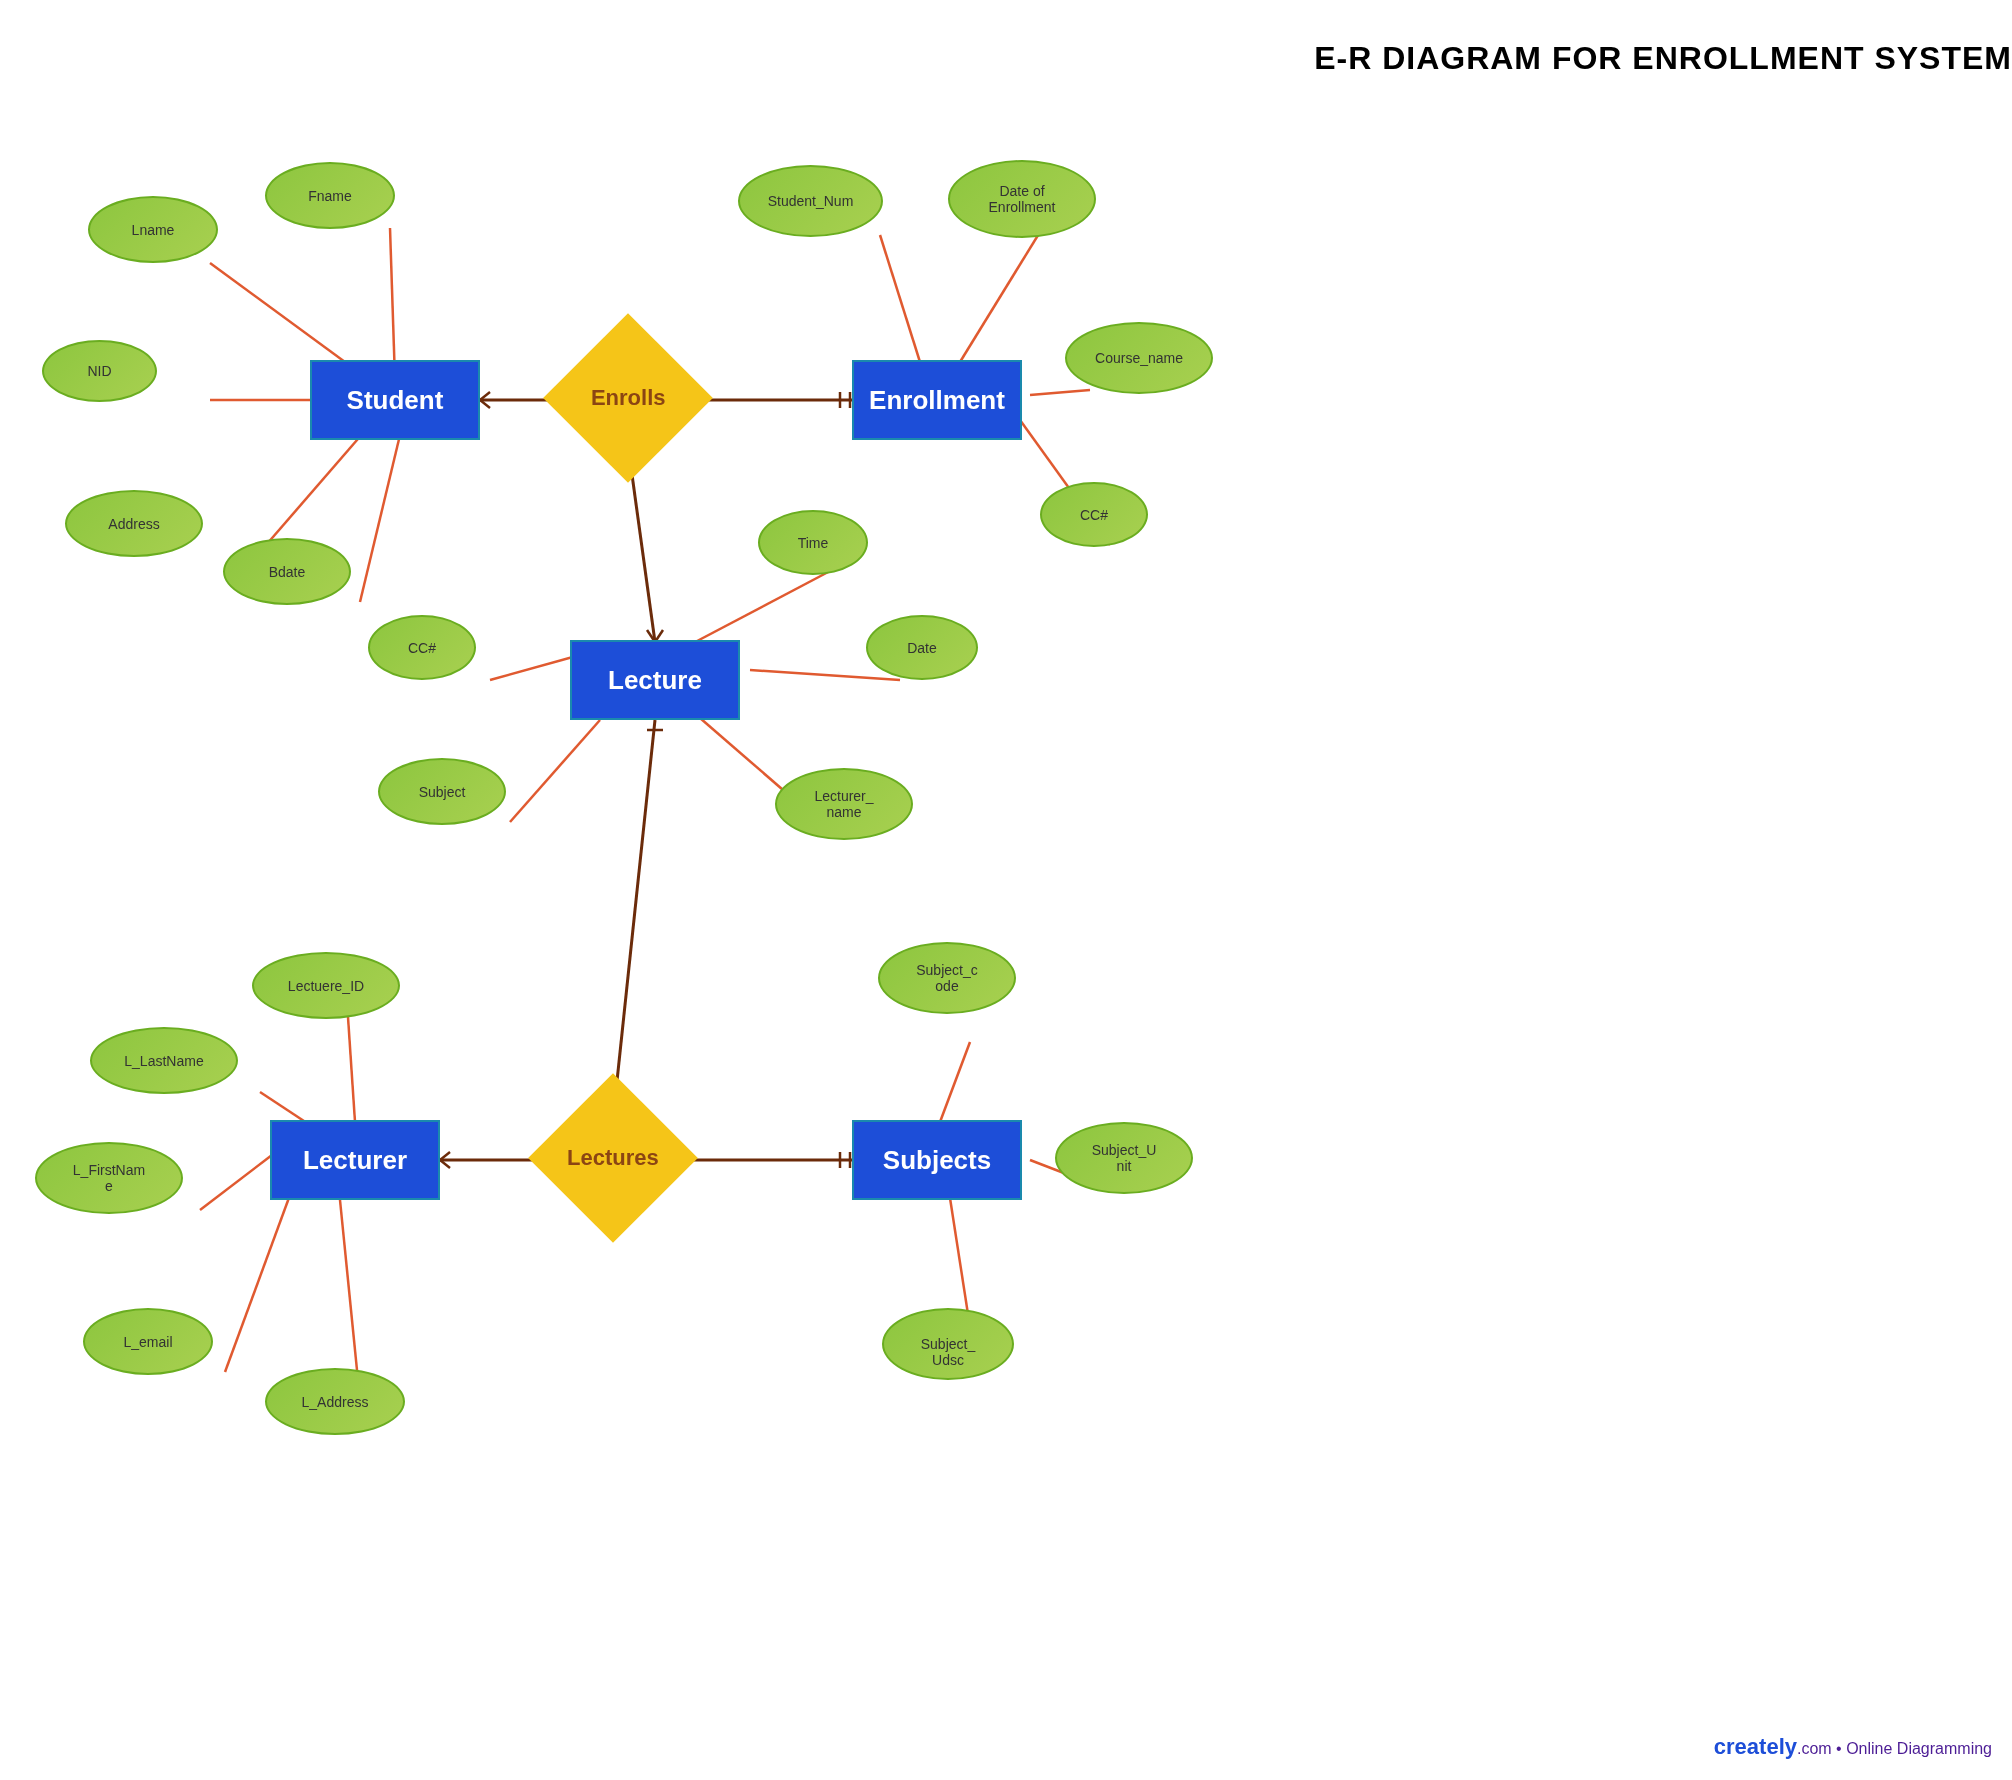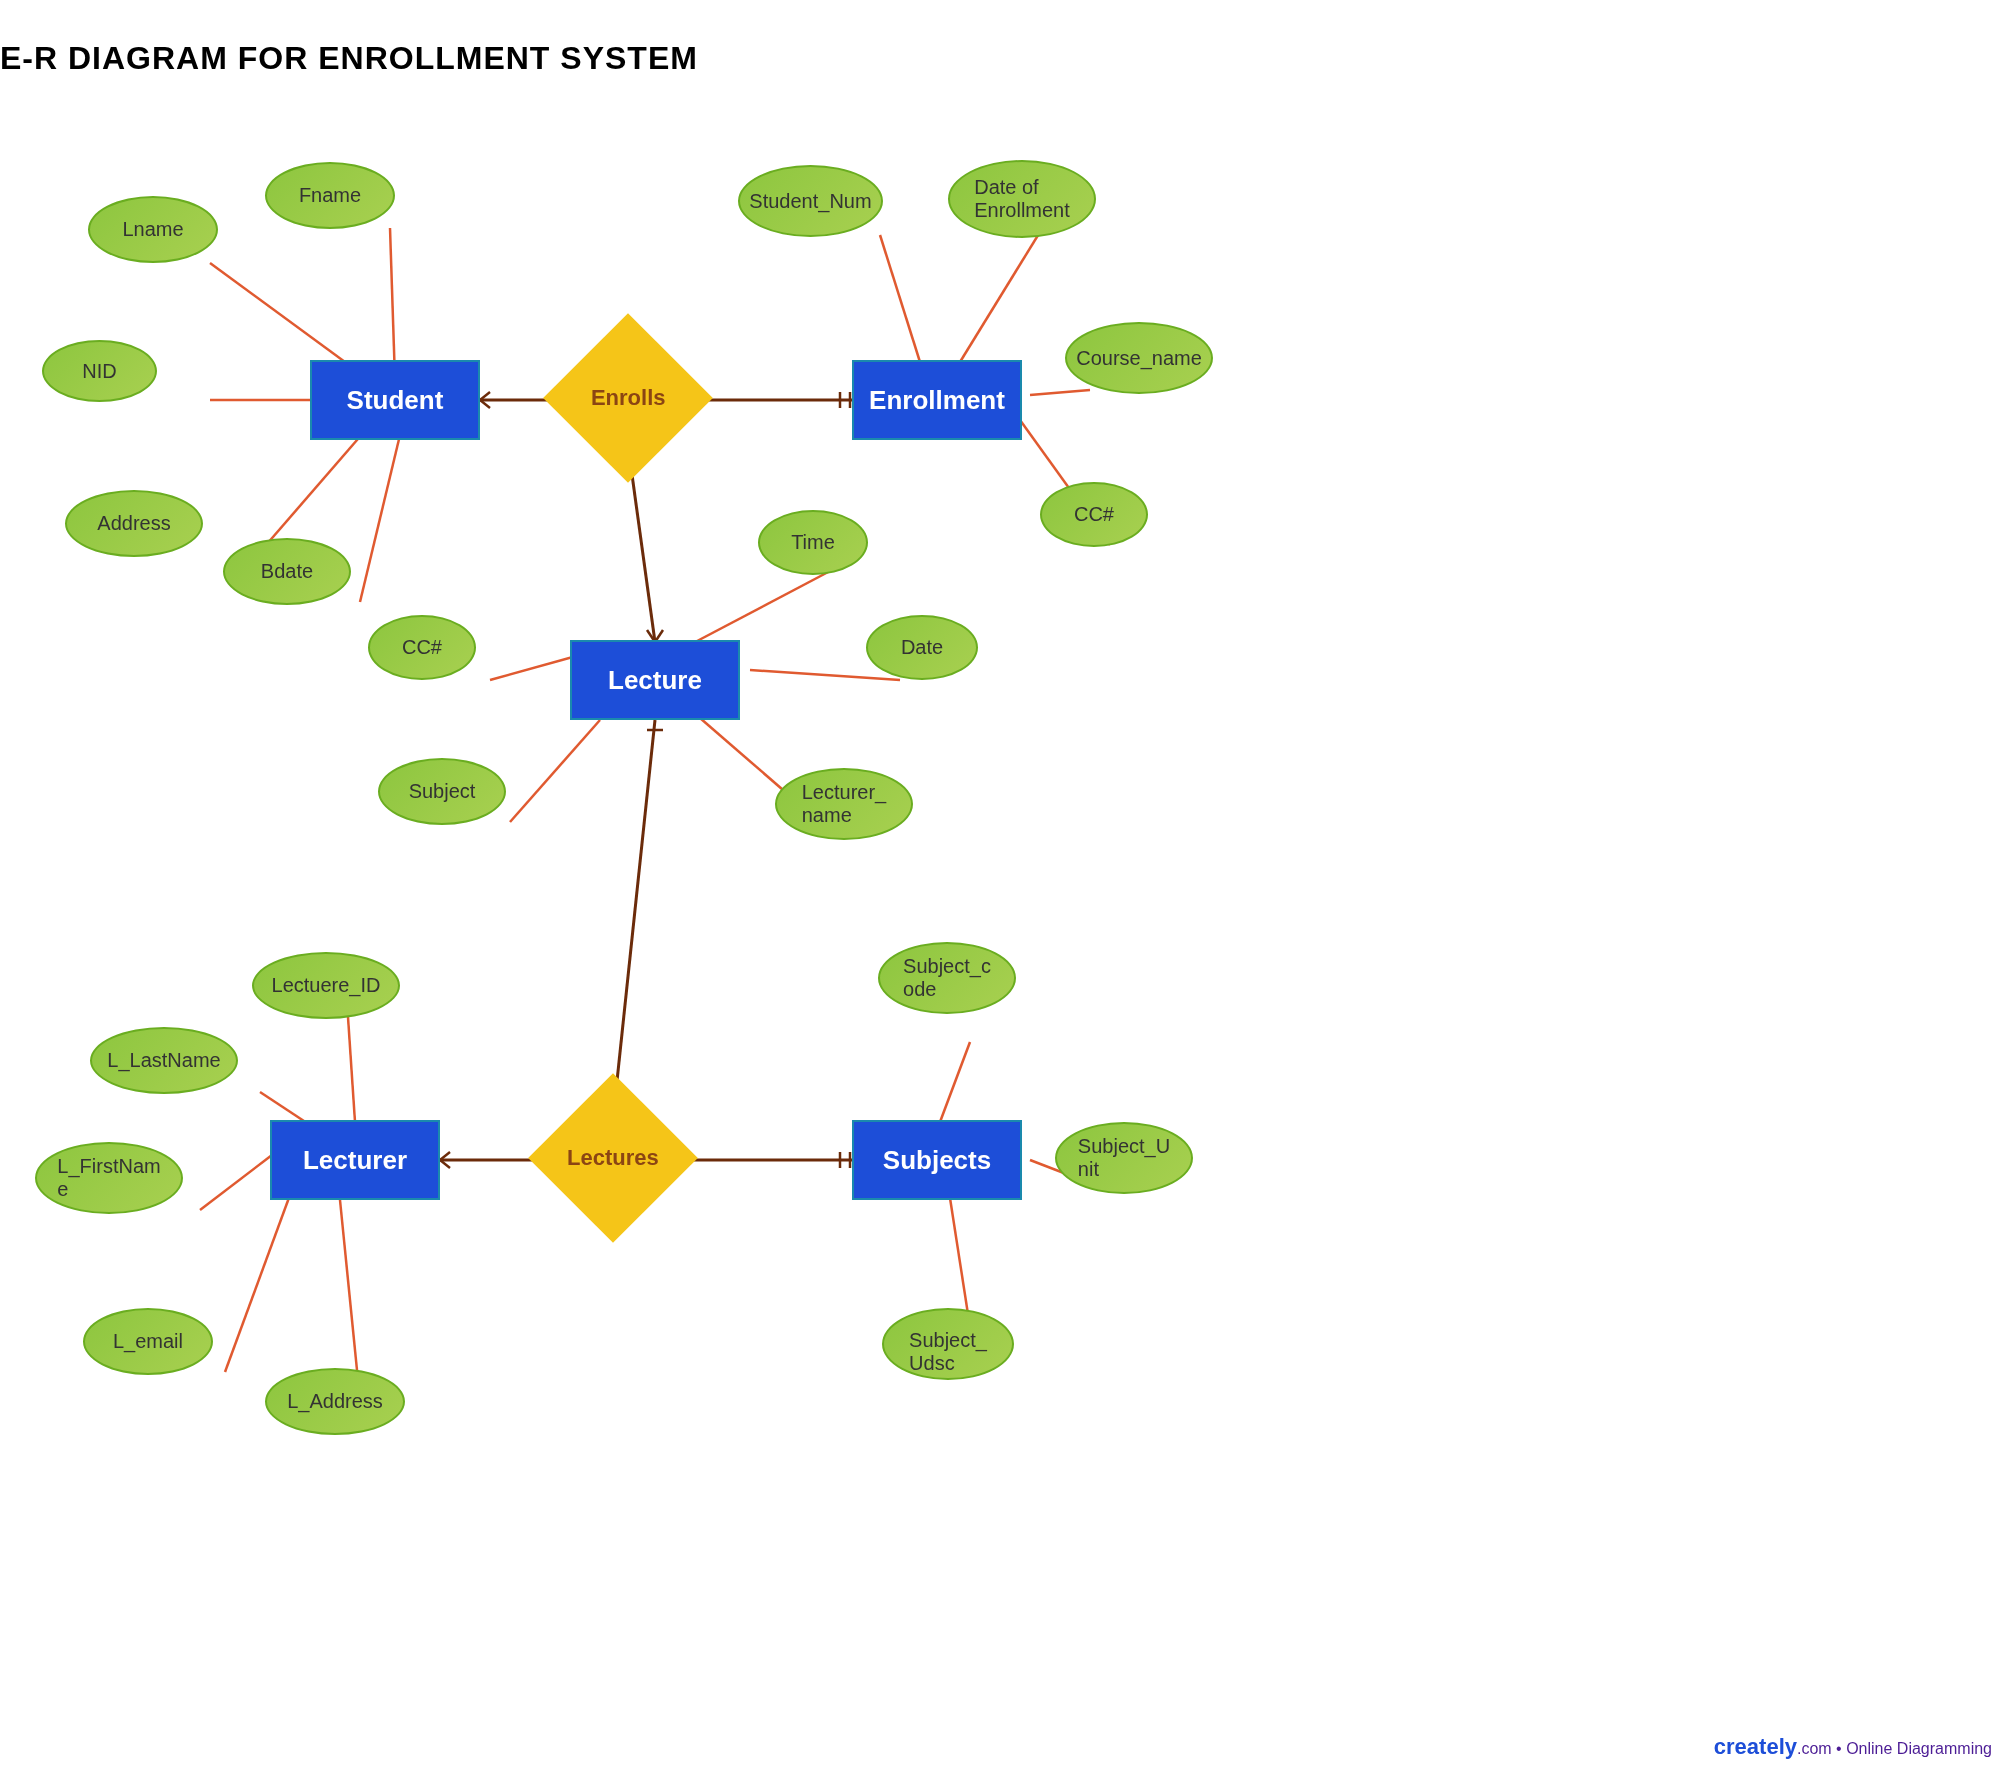--- a/index.html
+++ b/index.html
@@ -5,21 +5,21 @@
     * { margin: 0; padding: 0; box-sizing: border-box; }
     body {
       background: #fff;
       font-family: Arial, sans-serif;
       width: 2012px;
       height: 1780px;
       overflow: hidden;
       position: relative;
     }
     .diagram-title {
-      text-align: left;
+      text-align: right;
       font-size: 32px;
       font-weight: bold;
       padding-top: 40px;
       letter-spacing: 1px;
     }
     svg {
       position: absolute;
       top: 0;
       left: 0;
       width: 2012px;
@@ -51,24 +51,25 @@
       transform: rotate(45deg);
     }
     .relationship span {
       transform: rotate(-45deg);
       display: block;
     }
     .attribute {
       position: absolute;
       background: linear-gradient(135deg, #8DC63F, #A8D050);
       color: #333;
-      font-size: 20px;
+      font-size: 14px;
       display: flex;
       align-items: center;
       justify-content: center;
+      text-align: center;
       border-radius: 50%;
       border: 2px solid #6aad20;
       padding: 8px;
     }
     .watermark {
       position: absolute;
       bottom: 20px;
       right: 20px;
       font-size: 16px;
       color: #888;

